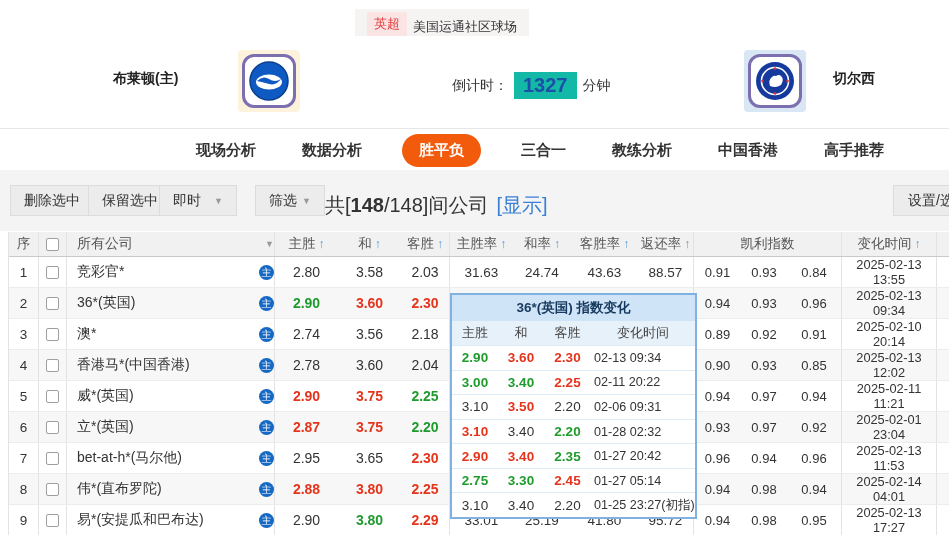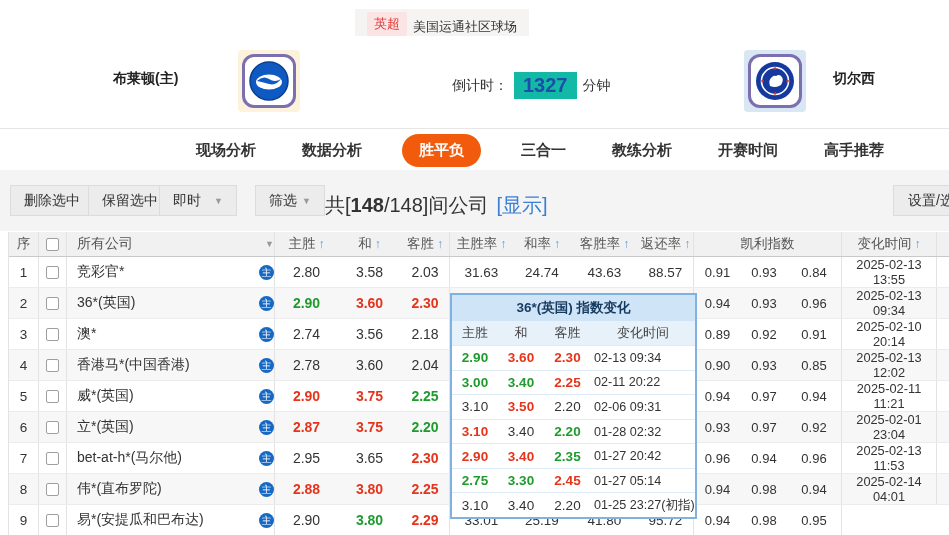--- a/index.html
+++ b/index.html
@@ -118,21 +118,21 @@
 <div class="team-name away-name">切尔西</div>
 
 <div class="top-divider"></div>
 
 <div class="nav">
     <div class="tab">现场分析</div>
     <div class="tab">数据分析</div>
     <div class="tab active">胜平负</div>
     <div class="tab">三合一</div>
     <div class="tab">教练分析</div>
-    <div class="tab">开赛时间</div>
+    <div class="tab">中国香港</div>
     <div class="tab">高手推荐</div>
   </div>
 
 <div class="toolbar">
   <div class="tbtn" style="left:10px">删除选中</div>
   <div class="tbtn" style="left:88px">保留选中</div>
   <div class="tbtn" style="left:159px;width:78px;justify-content:space-between">
     <span>即时</span>
       <span class="caret">▼</span>
   </div>
@@ -380,20 +380,21 @@
         <div class="td odds ck bl">2.90</div>
         <div class="td odds cg">3.80</div>
         <div class="td odds cr">2.29</div>
         <div class="td rate bl">33.01</div>
         <div class="td rate">25.19</div>
         <div class="td rate">41.80</div>
         <div class="td rate">95.72</div>
         <div class="td kelly bl">0.94</div>
         <div class="td kelly">0.98</div>
         <div class="td kelly">0.95</div>
+        <div class="td time bl">2025-02-13 17:27</div>
         <div class="td bl"></div>
       </div>
     </div>
 </div>
 
 <div class="popup">
   <div class="popup-title">36*(英国) 指数变化</div>
   <div class="popup-grid popup-head">
     <span>主胜</span>
     <span>和</span>

